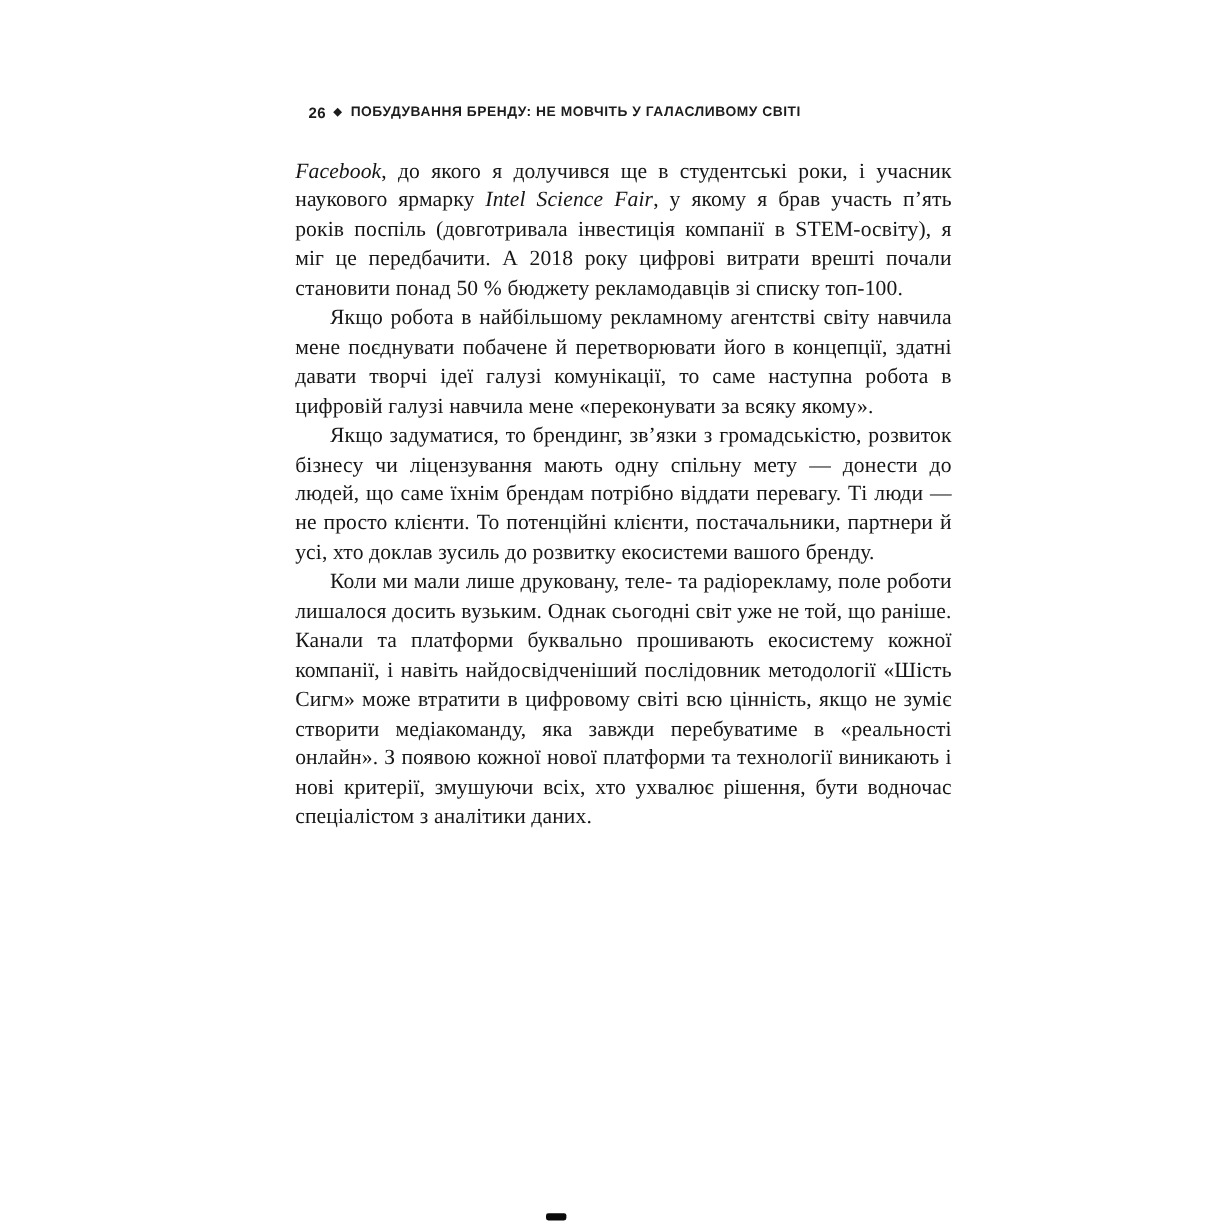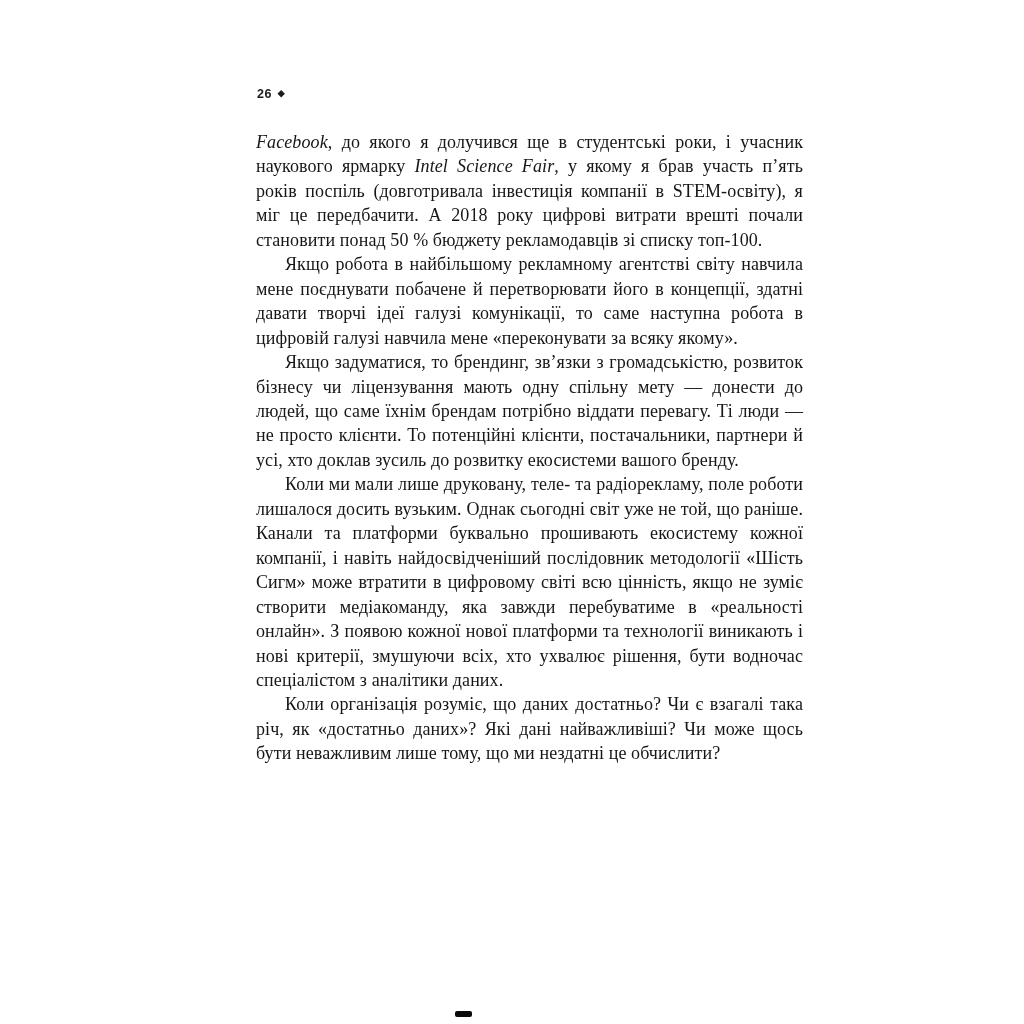--- a/index.html
+++ b/index.html
@@ -40,21 +40,21 @@
   }
   .running-head .diamond {
     font-size: 9px;
     margin-right: 7px;
     position: relative;
     top: -1px;
     color: #1c1c1c;
   }
   .text-block {
     position: absolute;
-    left: 256px;
+    left: 246px;
     top: 130px;
     width: 547px;
     text-align: justify;
     font-size: 18px;
     line-height: 24.45px;
     color: #161616;
     letter-spacing: 0.1px;
   }
   .text-block p {
     margin: 0;
@@ -77,25 +77,25 @@
   }
 </style>
 </head>
 <body>
 
 <div class="page">
 
   <header class="running-head">
     <span class="pagenum">26</span>
     <span class="diamond">◆</span>
+    <span class="title">ПОБУДУВАННЯ БРЕНДУ: НЕ МОВЧІТЬ У ГАЛАСЛИВОМУ СВІТІ</span>
   </header>
 
   <main class="text-block" id="text-block">
       <p><span class="italic">Facebook</span><span>, до якого я долучився ще в студентські роки, і учасник наукового ярмарку </span><span class="italic">Intel Science Fair</span><span>, у якому я брав участь п’ять років поспіль (довготривала інвестиція компанії в STEM-освіту), я міг це передбачити. А 2018 року цифрові витрати врешті почали становити понад 50 % бюджету рекламодавців зі списку топ-100.</span></p>
       <p class="indent"><span>Якщо робота в найбільшому рекламному агентстві світу навчила мене поєднувати побачене й перетворювати його в концепції, здатні давати творчі ідеї галузі комунікації, то саме наступна робота в цифровій галузі навчила мене «переконувати за всяку якому».</span></p>
       <p class="indent"><span>Якщо задуматися, то брендинг, зв’язки з громадськістю, розвиток бізнесу чи ліцензування мають одну спільну мету — донести до людей, що саме їхнім брендам потрібно віддати перевагу. Ті люди — не просто клієнти. То потенційні клієнти, постачальники, партнери й усі, хто доклав зусиль до розвитку екосистеми вашого бренду.</span></p>
       <p class="indent"><span>Коли ми мали лише друковану, теле- та радіорекламу, поле роботи лишалося досить вузьким. Однак сьогодні світ уже не той, що раніше. Канали та платформи буквально прошивають екосистему кожної компанії, і навіть найдосвідченіший послідовник методології «Шість Сигм» може втратити в цифровому світі всю цінність, якщо не зуміє створити медіакоманду, яка завжди перебуватиме в «реальності онлайн». З появою кожної нової платформи та технології виникають і нові критерії, змушуючи всіх, хто ухвалює рішення, бути водночас спеціалістом з аналітики даних.</span></p>
-      <p class="indent"><span>Коли організація розуміє, що даних достатньо? Чи є взагалі така річ, як «достатньо даних»? Які дані найважливіші? Чи може щось бути неважливим лише тому, що ми нездатні це обчислити?</span></p>
     </main>
 
   <div class="bottom-mark"></div>
 
 </div>
 
 </body></html>

